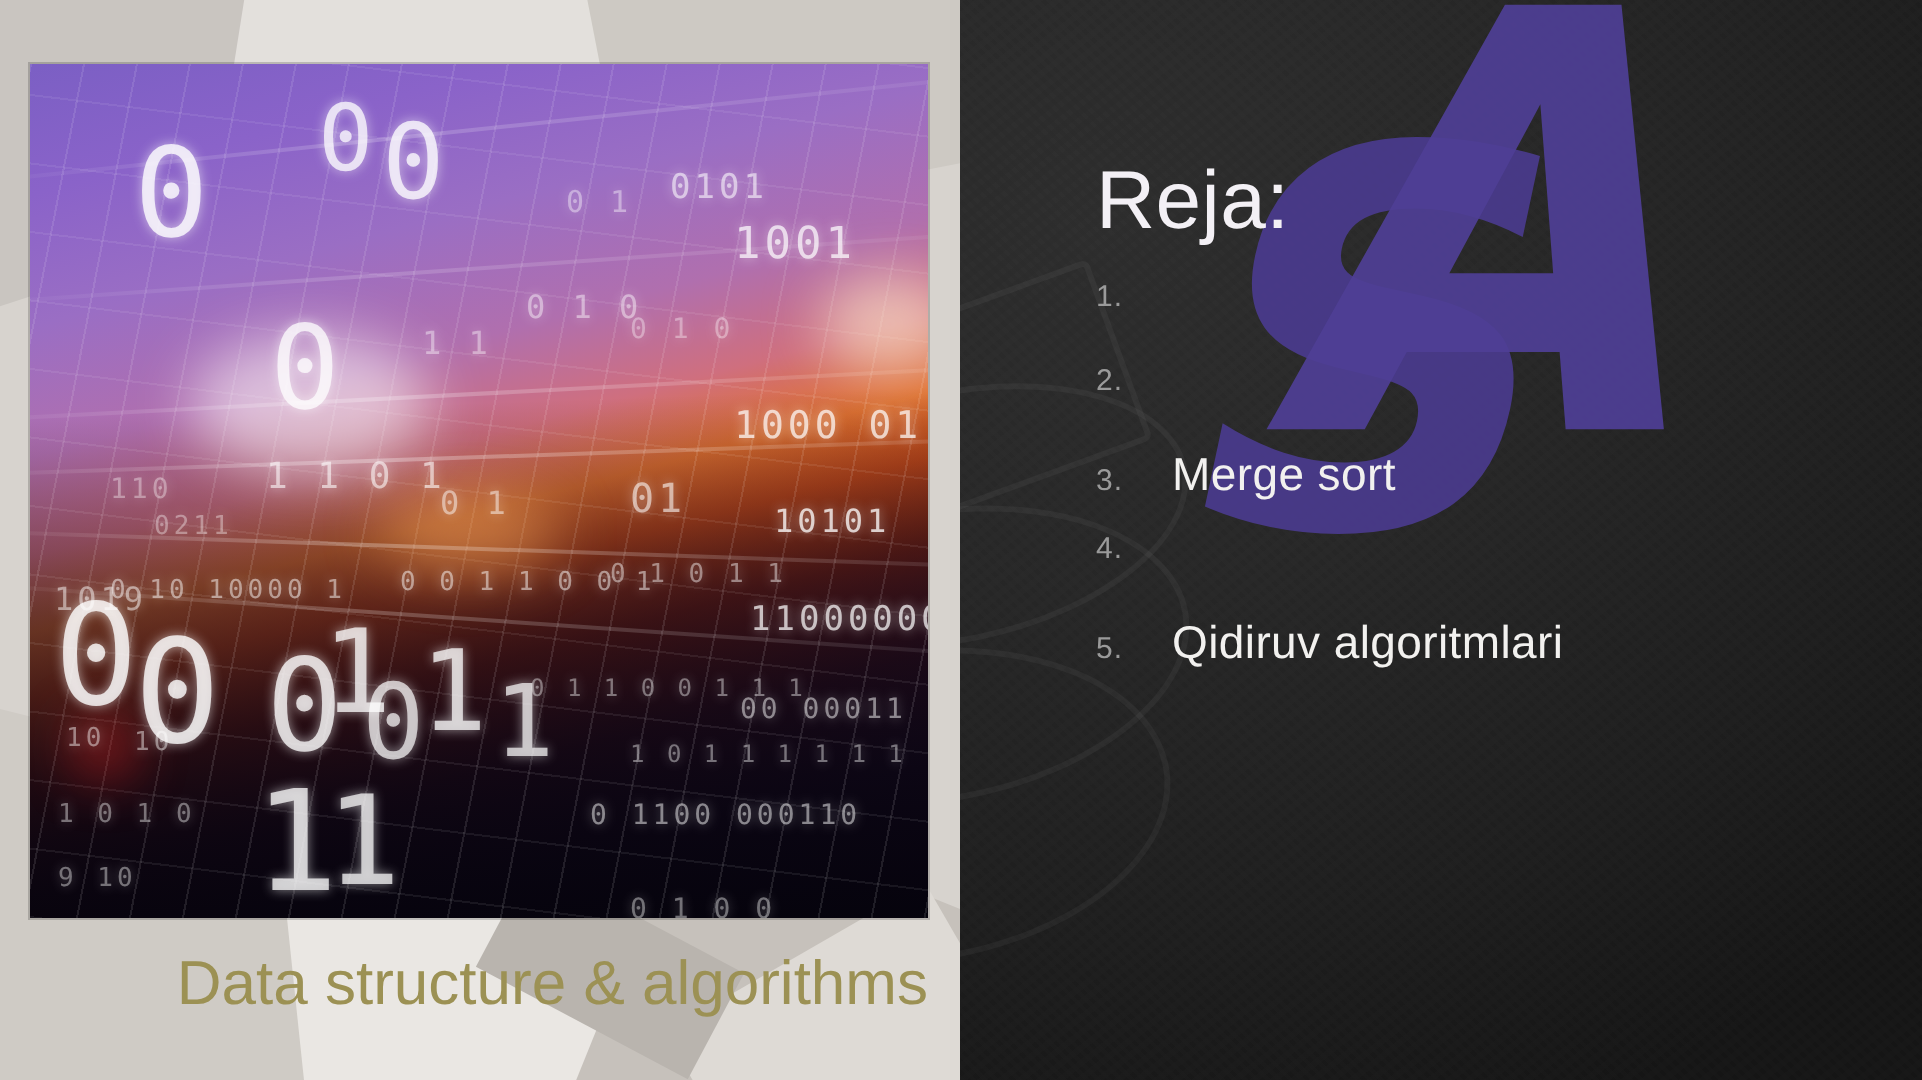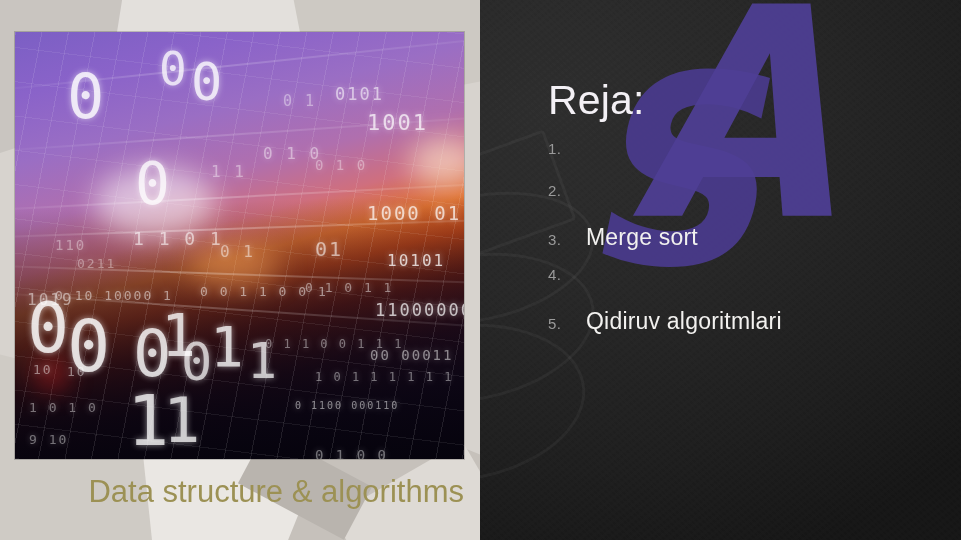--- a/index.html
+++ b/index.html
@@ -256,21 +256,21 @@
         <span class="dg" style="left: 300px; top: 205px; font-size: 20px; opacity: 0.7;">01</span>
         <span class="dg" style="left: 372px; top: 219px; font-size: 16px; opacity: 0.9;">10101</span>
         <span class="dg" style="left: 360px; top: 268px; font-size: 17px; opacity: 0.85;">11000000</span>
         <span class="dg" style="left: 12px; top: 258px; font-size: 16px; opacity: 0.6;">1019</span>
         <span class="dg" style="left: 40px; top: 256px; font-size: 13px; opacity: 0.6;">0 10 10000 1</span>
         <span class="dg" style="left: 185px; top: 252px; font-size: 13px; opacity: 0.6;">0 0 1 1 0 0 1</span>
         <span class="dg" style="left: 290px; top: 248px; font-size: 13px; opacity: 0.55;">0 1 0 1 1</span>
         <span class="dg" style="left: 250px; top: 305px; font-size: 12px; opacity: 0.5;">0 1 1 0 0 1 1 1</span>
         <span class="dg" style="left: 355px; top: 315px; font-size: 14px; opacity: 0.6;">00 00011</span>
         <span class="dg" style="left: 300px; top: 338px; font-size: 12px; opacity: 0.5;">1 0 1 1 1 1 1 1</span>
-        <span class="dg" style="left: 280px; top: 368px; font-size: 10px; opacity: 0.6;">0 1100 000110</span>
+        <span class="dg" style="left: 280px; top: 368px; font-size: 14px; opacity: 0.6;">0 1100 000110</span>
         <span class="dg" style="left: 300px; top: 415px; font-size: 14px; opacity: 0.5;">0  1  0  0</span>
         <span class="dg" style="left: 18px; top: 330px; font-size: 13px; opacity: 0.55;">10</span>
         <span class="dg" style="left: 52px; top: 332px; font-size: 13px; opacity: 0.55;">10</span>
         <span class="dg" style="left: 14px; top: 400px; font-size: 13px; opacity: 0.5;">9 10</span>
         <span class="dg" style="left: 14px; top: 368px; font-size: 13px; opacity: 0.5;">1 0 1 0</span>
         <span class="dg" style="left: 40px; top: 205px; font-size: 14px; opacity: 0.45;">110</span>
         <span class="dg" style="left: 62px; top: 224px; font-size: 13px; opacity: 0.45;">0211</span>
         <span class="dg" style="left: 118px; top: 196px; font-size: 18px; opacity: 0.7;">1 1 0 1</span>
         <span class="dg" style="left: 205px; top: 210px; font-size: 16px; opacity: 0.6;">0 1</span>
         <span class="dg" style="left: 248px; top: 112px; font-size: 16px; opacity: 0.55;">0 1 0</span>

